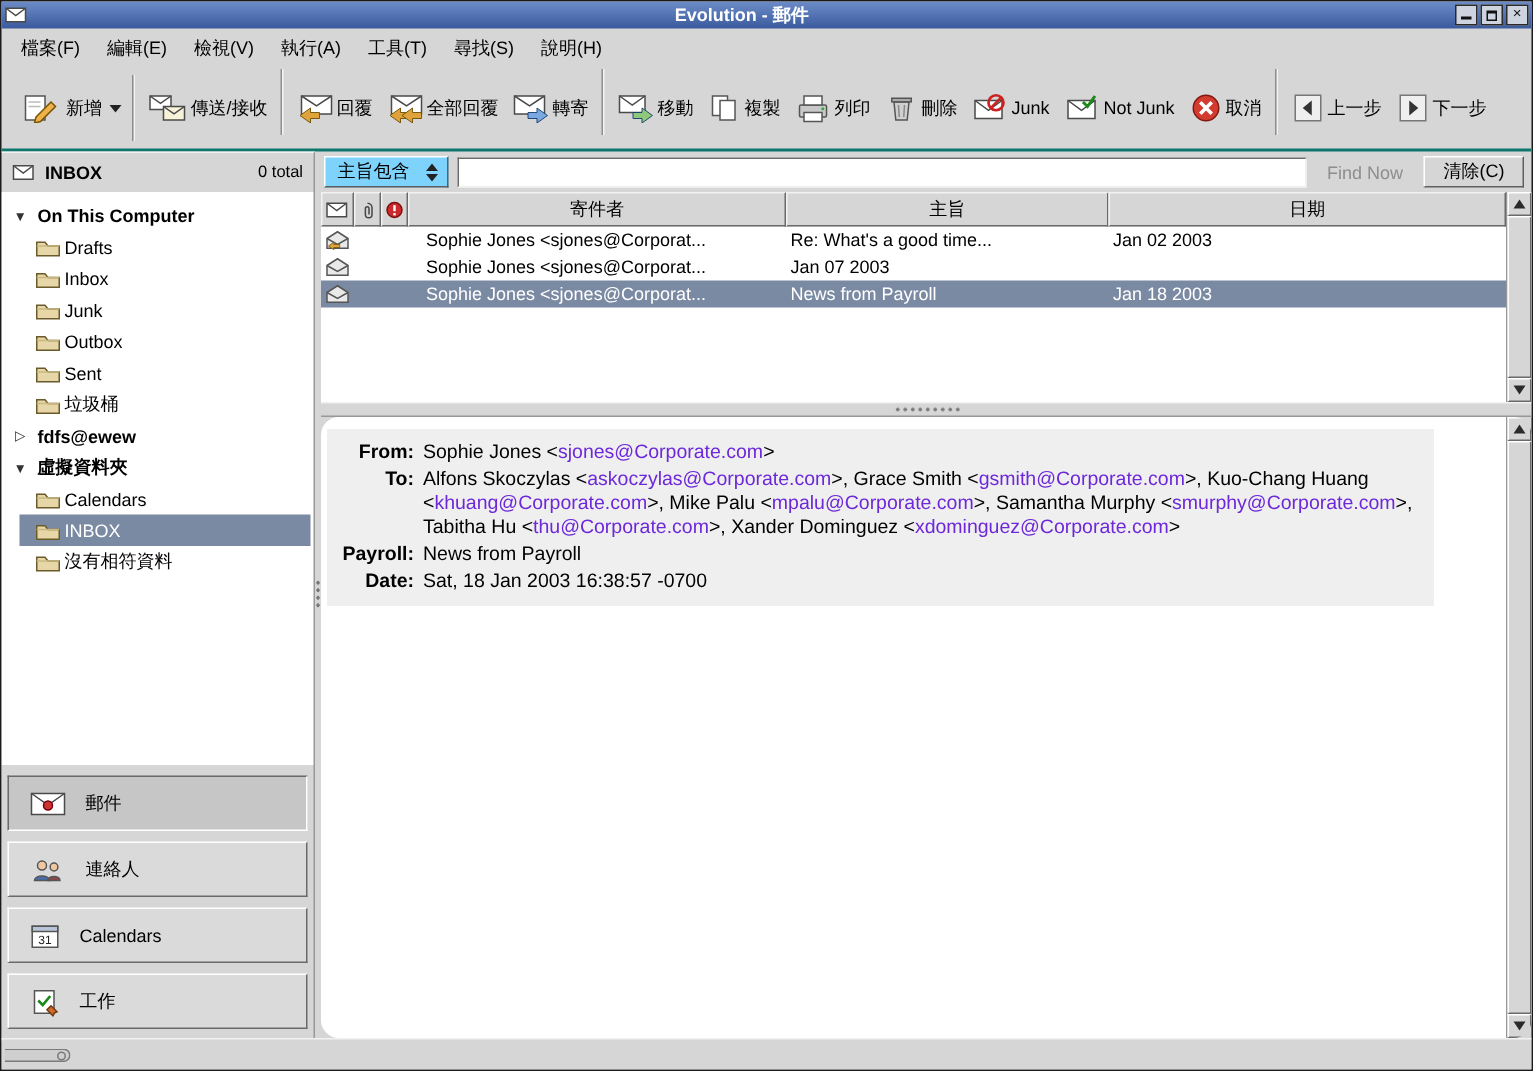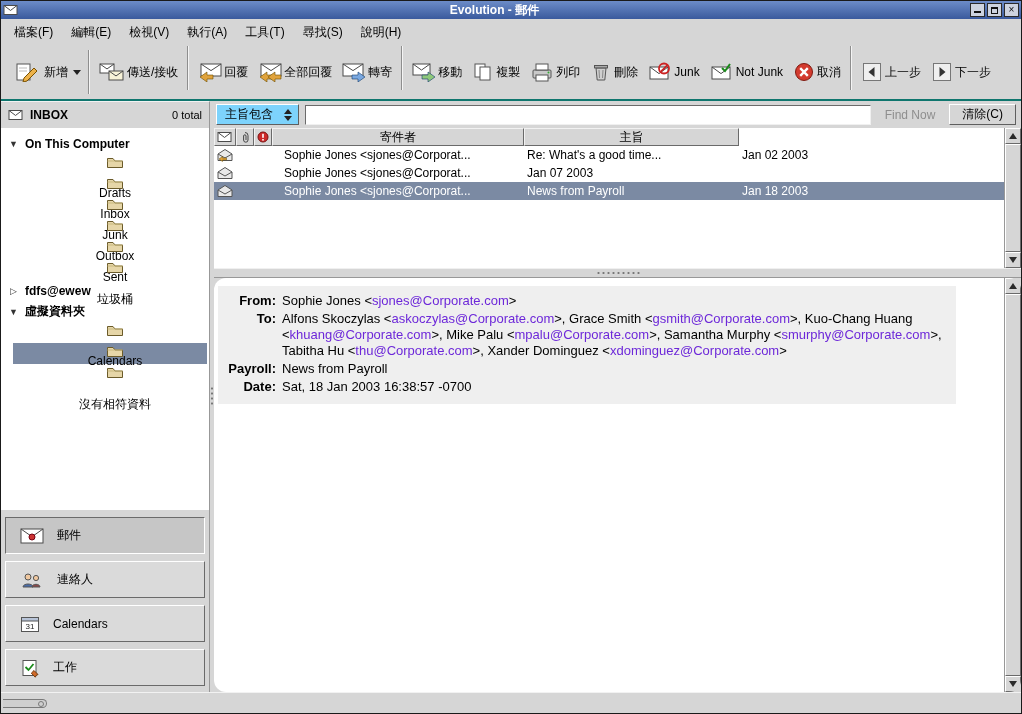--- a/index.html
+++ b/index.html
@@ -50,37 +50,37 @@
                 background:#fff;font:12px "Liberation Sans","DejaVu Sans",sans-serif;padding:0 4px;outline:none;}
   .find-btn{color:#8e8e8e;padding:0 8px;white-space:nowrap;}
   .clear-btn{height:21px;background:#d6d6d6;border:1px solid;border-color:#fff #5f5f5f #5f5f5f #fff;
              font:12px "Liberation Sans","DejaVu Sans",sans-serif;padding:0 12px;white-space:nowrap;}
 
   
   .tree{position:absolute;top:127px;left:0;width:209px;height:382px;background:#fff;
         border-right:1px solid #989898;padding-top:5px;overflow:hidden;}
   .tree-root{display:flex;align-items:center;gap:6px;height:21px;font-weight:bold;padding-left:7px;}
   .twisty{width:11px;font-size:9px;color:#333;text-align:center;}
-  .tree-item{display:flex;align-items:center;gap:16px;height:21px;margin-left:12px;padding-left:10px;margin-right:2px;flex-direction:column;}
+  .tree-item{display:flex;align-items:center;gap:2px;height:21px;margin-left:12px;padding-left:10px;margin-right:2px;}
   .tree-item.sel{background:#7b8aa3;color:#fff;}
 
   .vsplit{position:absolute;top:127px;left:209px;width:4px;height:566px;background:#d6d6d6;}
   .grip-v{position:absolute;top:258px;left:0;width:4px;height:20px;
           background-image:radial-gradient(circle,#777 1px,transparent 1.2px);background-size:4px 5px;}
 
   
   .shortcut-panel{position:absolute;top:509px;left:0;width:209px;height:184px;background:#d6d6d6;
                   border-right:1px solid #989898;display:flex;flex-direction:column;gap:7px;padding:7px 4px;}
   .shortcut{height:37px;background:#dadada;border:1px solid;border-color:#fff #6a6a6a #6a6a6a #fff;
             display:flex;align-items:center;gap:12px;padding-left:13px;}
   .shortcut.active{background:#c6c6c6;border-color:#6a6a6a #fff #fff #6a6a6a;}
 
   
   .msg-area{position:absolute;top:127px;left:213px;right:0;height:140px;background:#fff;padding-right:17px;}
-  .msg-head{display:flex;height:18px;}
+  .msg-head{display:flex;height:23px;}
   .hcell{background:#d6d6d6;border:1px solid;border-color:#f2f2f2 #6a6a6a #6a6a6a #f2f2f2;
          display:flex;align-items:center;justify-content:center;overflow:hidden;}
   .w-c1{width:22px;flex:none;}.w-c2{width:18px;flex:none;}.w-c3{width:18px;flex:none;}
   .w-sender{width:252px;flex:none;}.w-subject{width:215px;flex:none;}.w-date{flex:1;}
   .msg-rows .msg-row{display:flex;height:18px;align-items:center;}
   .msg-row .cell{overflow:hidden;white-space:nowrap;height:18px;display:flex;align-items:center;}
   .cell.c-status{justify-content:center;}
   .cell.c-sender{padding-left:12px;}
   .cell.c-subject,.cell.c-date{padding-left:3px;}
   .msg-row.sel{background:#7b8aa3;color:#fff;}
@@ -494,20 +494,23 @@
               <rect x="5.2" y="2.8" width="1.6" height="4" fill="#fff"></rect>
               <rect x="5.2" y="8" width="1.6" height="1.6" fill="#fff"></rect>
             </svg>
           </span>
         </div>
         <div class="hcell w-sender">
           <span class="lbl">寄件者</span>
         </div>
         <div class="hcell w-subject">
           <span class="lbl">主旨</span>
+        </div>
+        <div class="hcell w-date">
+          <span class="lbl">日期</span>
         </div>
       </div>
     <div class="msg-rows">
         <div class="msg-row">
           <div class="cell c-status w-c1">
             <span class="icon">
               <svg width="18" height="14" viewBox="0 0 18 14">
                 <path d="M2 6 l7 -4.5 L16 6 v6.5 H2 z" fill="#e9e9e9" stroke="#555"></path>
                 <path d="M2 6 l7 4 7 -4" fill="none" stroke="#555"></path>
                 <path d="M3 11 l3.5 -2.5 v1.5 h4 v2 h-4 v1.5 z" fill="#e0a33c" stroke="#6b4e00" stroke-width="0.5"></path>

